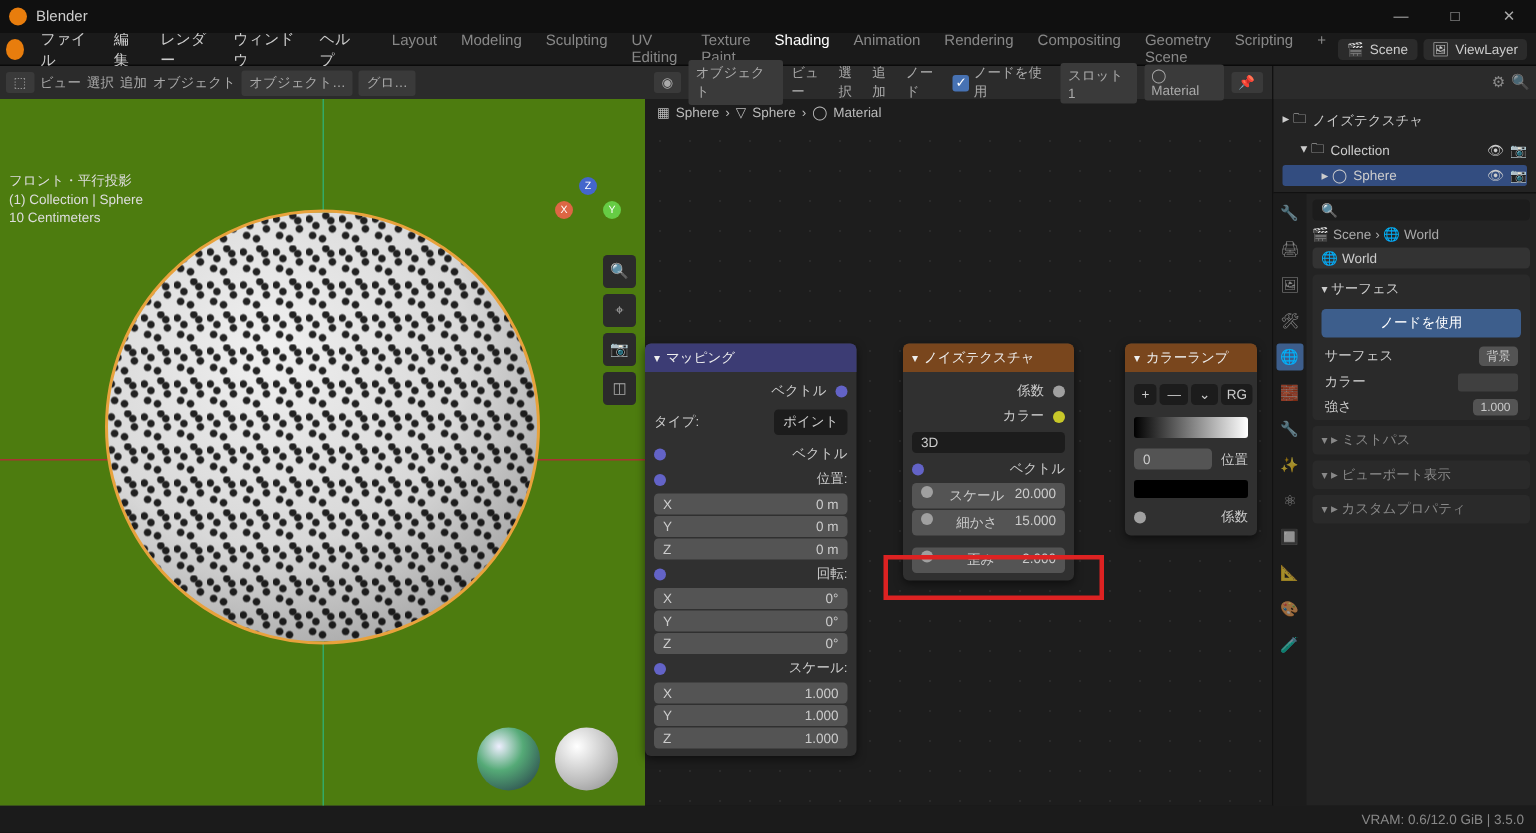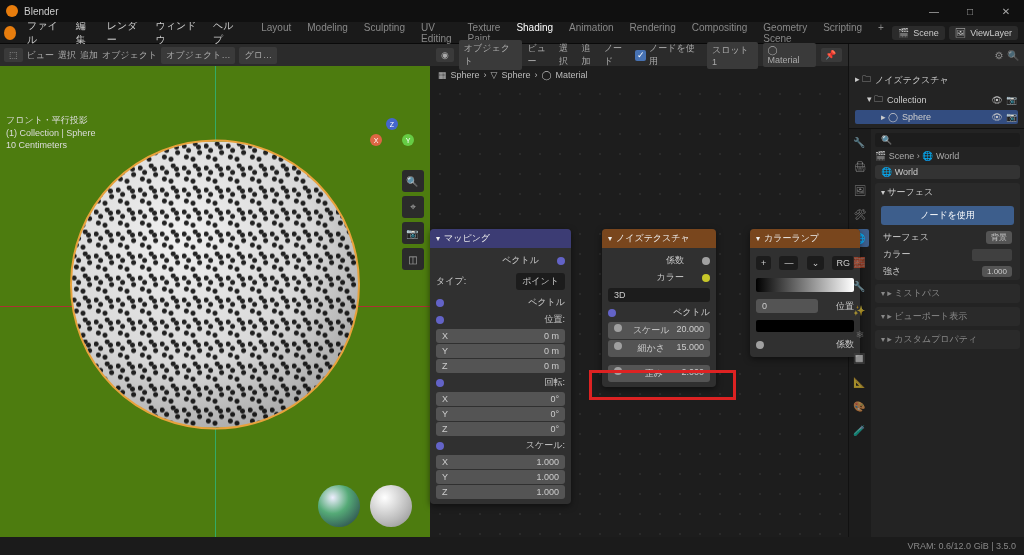--- a/index.html
+++ b/index.html
@@ -46,31 +46,31 @@
 
 .nodes{flex:1;background:#1d1d1d;position:relative;display:flex;flex-direction:column}
 .nd-head{height:22px;background:#2b2b2b;display:flex;align-items:center;padding:0 6px;gap:5px;font-size:9px;color:#aaa}
 .nd-head .btn{background:#3a3a3a;padding:2px 5px;border-radius:2px}
 .nd-crumb{height:18px;padding:2px 8px;font-size:9px;color:#bbb;display:flex;align-items:center;gap:4px}
 .nd-canvas{flex:1;position:relative;background-image:radial-gradient(#2a2a2a 1px,transparent 1px);background-size:20px 20px}
 .node{position:absolute;background:#303030;border-radius:4px;box-shadow:0 2px 6px rgba(0,0,0,.5);font-size:9px}
 .node .nh{padding:3px 6px;border-radius:4px 4px 0 0;color:#eee;display:flex;align-items:center;gap:4px}
 .node .nh::before{content:"▾";font-size:8px}
 .node .nb{padding:4px 6px}
-.node .row{display:flex;justify-content:space-between;padding:2px 0;align-items:center;gap:18px}
+.node .row{display:flex;justify-content:space-between;padding:2px 0;align-items:center;gap:6px}
 .node .row.out{justify-content:flex-end}
 .node .sock{width:8px;height:8px;border-radius:50%}
 .node .sock.vec{background:#6363c7}.node .sock.col{background:#c7c729}.node .sock.fac{background:#a0a0a0}
 .node .field{background:#545454;border-radius:3px;display:flex;justify-content:space-between;padding:2px 6px;margin:1px 0}
 .node .drop{background:#1c1c1c;border-radius:3px;padding:2px 6px;margin:2px 0}
 .n-map{left:0;top:145px;width:141px}
 .n-map .nh{background:#3c3c74}
 .n-noise{left:172px;top:145px;width:114px}
 .n-noise .nh{background:#79461d}
-.n-ramp{left:320px;top:145px;width:110px}
+.n-ramp{left:320px;top:145px;width:88px}
 .n-ramp .nh{background:#79461d}
 .hl-box{position:absolute;border:3px solid #d22;left:159px;top:286px;width:147px;height:30px;pointer-events:none}
 
 .rightpanel{width:176px;background:#232323;display:flex;flex-direction:column;border-left:1px solid #111}
 .rp-tophead{height:22px;background:#2b2b2b;display:flex;align-items:center;justify-content:flex-end;gap:4px;padding:0 4px}
 .rp-tophead .ico{opacity:.6;font-size:10px}
 .outliner{padding:4px 6px;font-size:9px}
 .outliner .row{display:flex;align-items:center;gap:4px;padding:2px 0}
 .outliner .row.sel{background:#334d80;border-radius:2px}
 .outliner .rico{font-size:9px}

